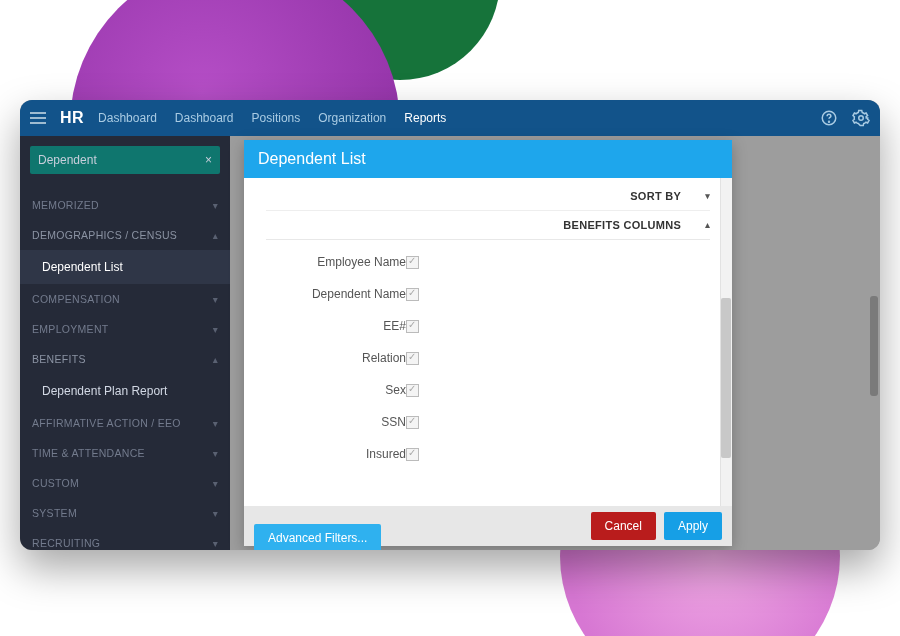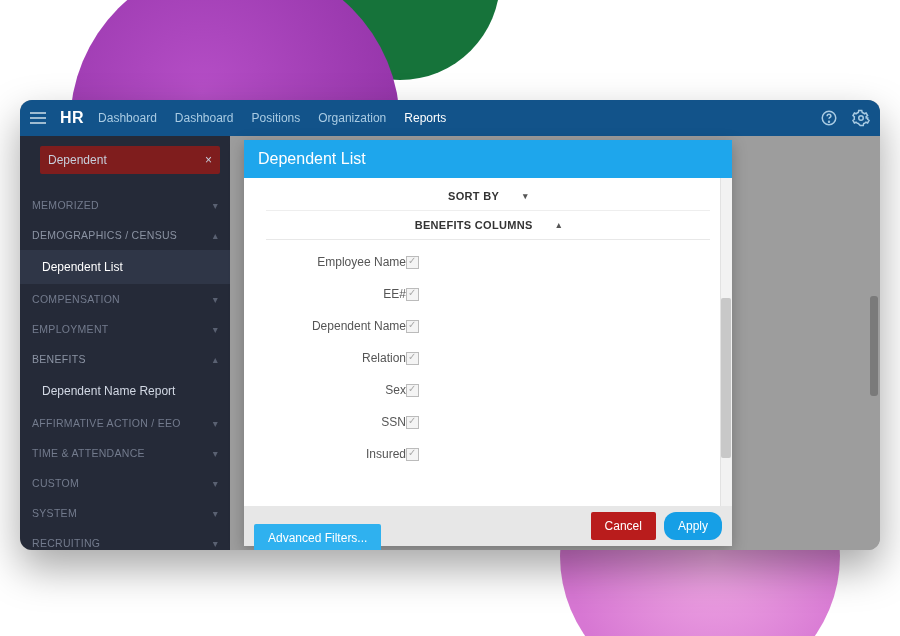--- a/index.html
+++ b/index.html
@@ -75,22 +75,22 @@
 
   
   .sidebar {
     width: 210px;
     background: #252a38;
     color: #8b93a3;
     font-size: 11px;
     overflow-y: auto;
   }
   .search-row {
-    margin: 10px 10px 16px 20px;
-    background: #7f1d1d;
+    margin: 10px 10px 16px 10px;
+    background: #0f766e;
     height: 28px;
     display:flex; align-items:center;
     padding: 0 8px;
     justify-content: space-between;
     border-radius: 2px;
   }
   .search-row span { color:#c7cedb; font-size:12px; }
   .clear-x { color:#6a7284; font-size:13px; cursor:pointer; }
   .cat {
     padding: 9px 12px;
@@ -139,21 +139,21 @@
     overflow-y:auto;
     position:relative;
   }
   .section-head {
     font-size:11px;
     font-weight:700;
     letter-spacing:.3px;
     color:#333;
     padding: 8px 0;
     border-top: 1px solid #eee;
-    display:flex; justify-content:center; align-items:center;gap:24px;
+    display:flex; justify-content:flex-end; align-items:center;gap:24px;
   }
   .section-head:first-child { border-top:none; padding-top:2px; }
   .section-head .caret { font-size:9px; color:#555; }
   .hr { height:1px; background:#e8e8e8; margin-bottom:6px; }
 
   .col-row {
     display:flex; align-items:center;
     padding: 9px 0;
     font-size:12px;
     color:#555;
@@ -186,21 +186,21 @@
     padding: 0 14px;
     font-size:12px;
     color:#fff;
     border:none;
     cursor:pointer;
     border-radius:2px;
   }
   .btn-adv { background:#2fb1ef;margin-top:24px; }
   .spacer { flex:1; }
   .btn-cancel { background:#b91c1c; }
-  .btn-apply { background:#169fe6;border-radius:12px; }
+  .btn-apply { background:#169fe6; }
 
   
   .scrolltrack {
     position:absolute;
     right:0; top:0;
     width:12px; height:100%;
     background:#f2f2f2;
     border-left:1px solid #e2e2e2;
   }
   .scrollthumb {
@@ -292,21 +292,21 @@
       </div>
       <div class="cat">
         <span>EMPLOYMENT</span>
         <span class="chev">▾</span>
       </div>
 
       <div class="cat expanded">
         <span>BENEFITS</span>
         <span class="chev">▴</span>
       </div>
-      <div class="sub-item">Dependent Name Report</div>
+      <div class="sub-item">Dependent Plan Report</div>
 
       <div class="cat">
         <span>AFFIRMATIVE ACTION / EEO</span>
         <span class="chev">▾</span>
       </div>
       <div class="cat">
         <span>TIME &amp; ATTENDANCE</span>
         <span class="chev">▾</span>
       </div>
       <div class="cat">
@@ -337,25 +337,25 @@
             <span>BENEFITS COLUMNS</span>
             <span class="caret">▴</span>
           </div>
           <div class="hr"></div>
 
           <div class="col-row">
             <span class="label">Employee Name</span>
             <span class="cb"></span>
           </div>
           <div class="col-row">
+            <span class="label">Dependent Name</span>
+            <span class="cb"></span>
+          </div>
+          <div class="col-row">
             <span class="label">EE#</span>
-            <span class="cb"></span>
-          </div>
-          <div class="col-row">
-            <span class="label">Dependent Name</span>
             <span class="cb"></span>
           </div>
           <div class="col-row">
             <span class="label">Relation</span>
             <span class="cb"></span>
           </div>
           <div class="col-row">
             <span class="label">Sex</span>
             <span class="cb"></span>
           </div>

